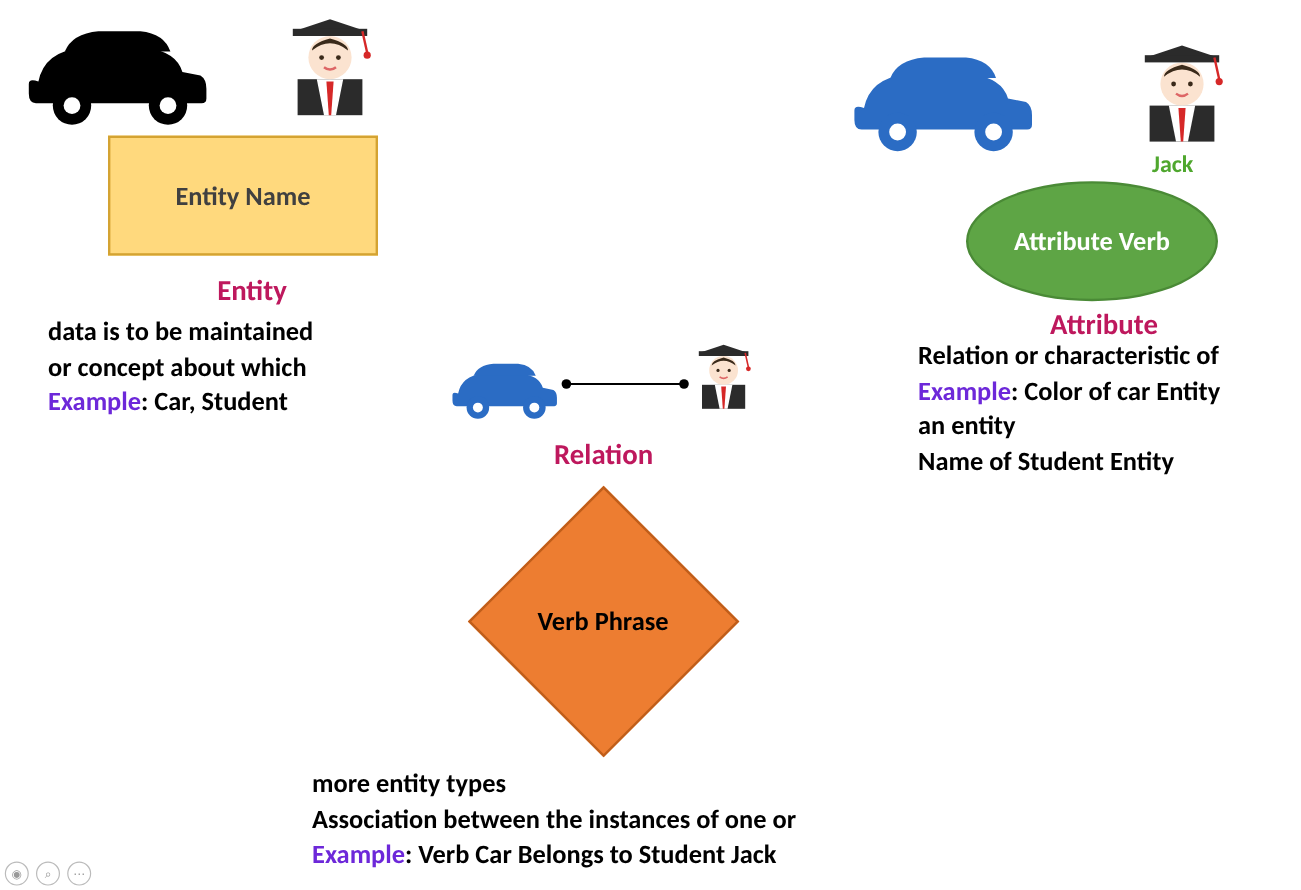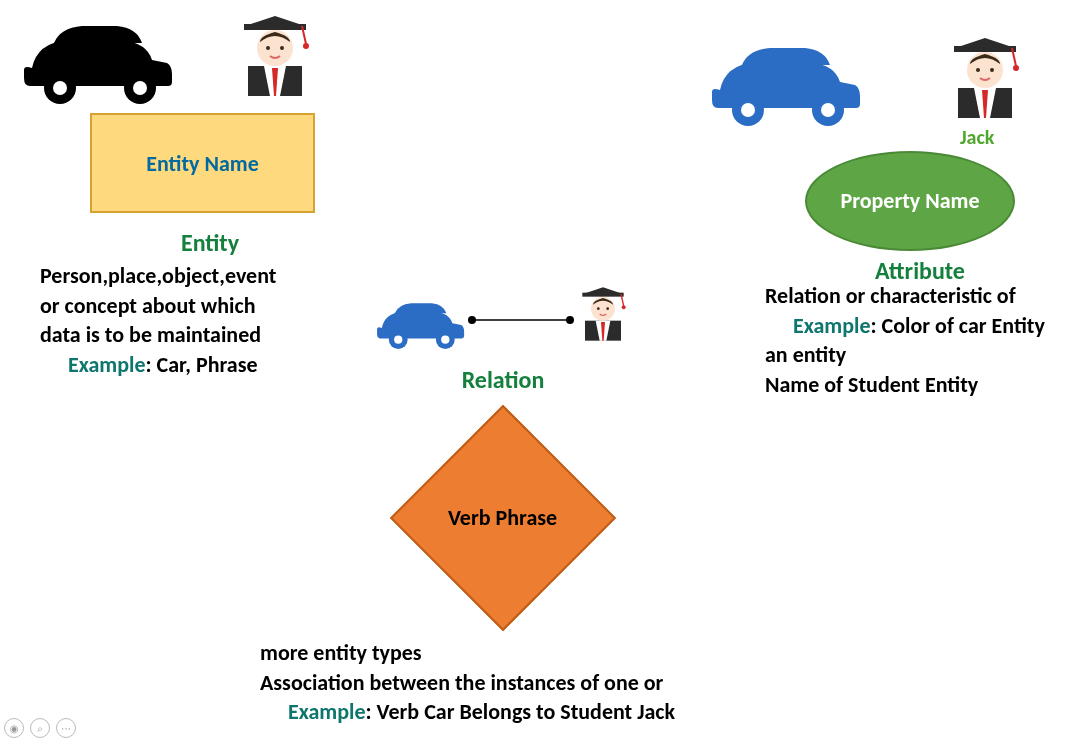--- a/index.html
+++ b/index.html
@@ -14,21 +14,21 @@
   .abs { position: absolute; }
   .entity-box {
     background: #ffd97d;
     border: 2px solid #d4a332;
     display: flex;
     align-items: center;
     justify-content: center;
     text-align: left;
     font-weight: bold;
     font-size: 22px;
-    color: #0369a1;
+    color: #404040;
   }
   .attribute-ellipse {
     background: #5ea545;
     border: 2px solid #4a8a36;
     border-radius: 50%;
     display: flex;
     align-items: center;
     justify-content: center;
     text-align: center;
     font-weight: bold;
@@ -53,37 +53,37 @@
   }
   .diamond span {
     transform: rotate(-45deg);
     text-align: center;
     font-weight: bold;
     font-size: 22px;
     color: #000;
     line-height: 1.2;
   }
   .label-orange {
-    color: #15803d;
+    color: #be185d;
     font-weight: bold;
     font-size: 24px;
     text-align: center;
   }
   .label-green {
     color: #4fa72e;
     font-weight: bold;
     font-size: 20px;
   }
   .desc {
     font-size: 22px;
     font-weight: 600;
     color: #000;
     line-height: 1.35;
   }
-  .desc .ex { color: #0f766e; margin-left: 28px; }
+  .desc .ex { color: #6d28d9; }
   .bottom-controls {
     position: absolute;
     left: 4px;
     bottom: 4px;
     display: flex;
     gap: 6px;
   }
   .ctrl {
     width: 20px;
     height: 20px;
@@ -124,24 +124,23 @@
   <circle cx="76" cy="40" r="3" fill="#d62828"></circle>
 </svg>
 
 <div class="abs entity-box" style="left:90px; top:113px; width:225px; height:100px;">
   <span>Entity Name</span>
 </div>
 
 <div class="abs label-orange" style="left:160px; top:228px; width:100px;">Entity</div>
 
 <div class="abs desc" style="left:40px; top:261px; width:320px;">
-  <div>Person,place,object,event</div>
+  <div>data is to be maintained</div>
   <div>or concept about which</div>
-  <div>data is to be maintained</div>
-  <div><span class="ex">Example</span><span>: Car, Phrase</span></div>
+  <div><span class="ex">Example</span><span>: Car, Student</span></div>
 </div>
 
 <svg class="abs" style="left:700px; top:30px;" width="170" height="100" viewBox="0 0 170 100">
   <path d="M20 60 Q25 35 55 32 L110 32 Q135 35 140 52 L155 55 Q160 58 160 66 L160 74 Q160 78 156 78 L18 78 Q12 78 12 70 L12 62 Q12 57 20 60 Z" fill="#2b6cc4"></path>
   <path d="M42 35 Q48 20 70 18 L105 18 Q125 20 130 35 L42 35 Z" fill="#2b6cc4"></path>
   <circle cx="48" cy="80" r="16" fill="#2b6cc4"></circle>
   <circle cx="48" cy="80" r="7" fill="#fff"></circle>
   <circle cx="128" cy="80" r="16" fill="#2b6cc4"></circle>
   <circle cx="128" cy="80" r="7" fill="#fff"></circle>
 </svg>
@@ -157,21 +156,21 @@
   <path d="M40 50 Q45 54 50 50" stroke="#d66" stroke-width="2" fill="none"></path>
   <polygon points="15,20 75,20 45,10" fill="#2b2b2b"></polygon>
   <rect x="14" y="18" width="62" height="6" fill="#2b2b2b"></rect>
   <line x1="72" y1="20" x2="76" y2="38" stroke="#d62828" stroke-width="2"></line>
   <circle cx="76" cy="40" r="3" fill="#d62828"></circle>
 </svg>
 
 <div class="abs label-green" style="left:960px; top:125px;">Jack</div>
 
 <div class="abs attribute-ellipse" style="left:805px; top:151px; width:210px; height:100px;">
-  <span style="padding:0 18px;">Property Name</span>
+  <span style="padding:0 18px;">Attribute Verb</span>
 </div>
 
 <div class="abs label-orange" style="left:860px; top:256px; width:120px;">Attribute</div>
 
 <div class="abs desc" style="left:765px; top:281px; width:320px;">
   <div>Relation or characteristic of</div>
   <div><span class="ex">Example</span><span>: Color of car Entity</span></div>
   <div>an entity</div>
   <div>Name of Student Entity</div>
 </div>

